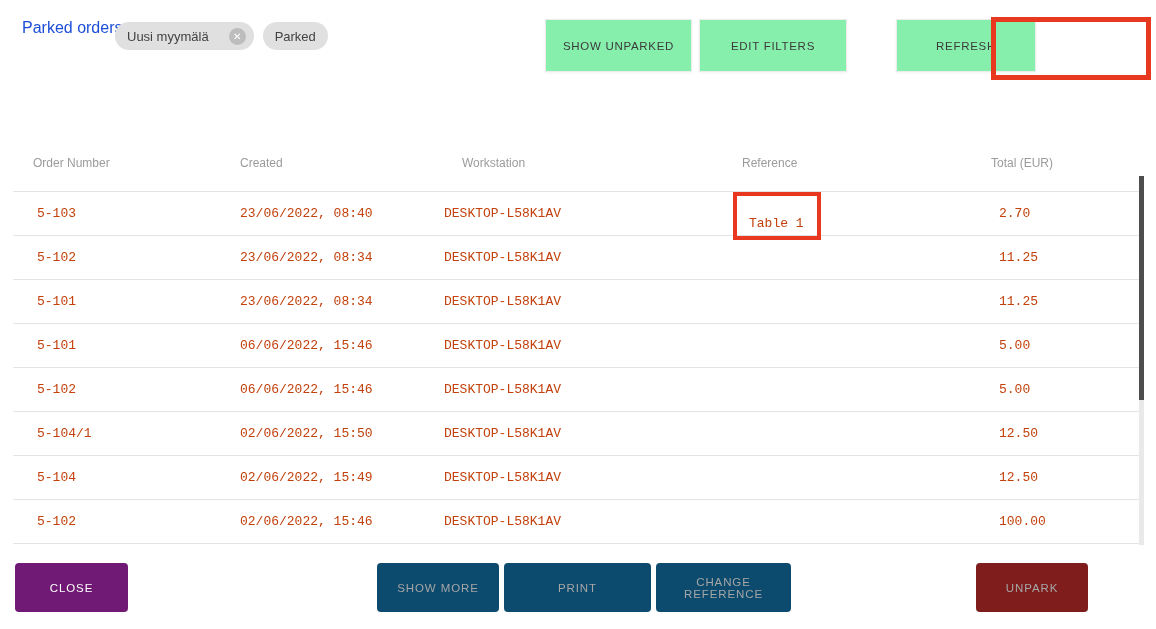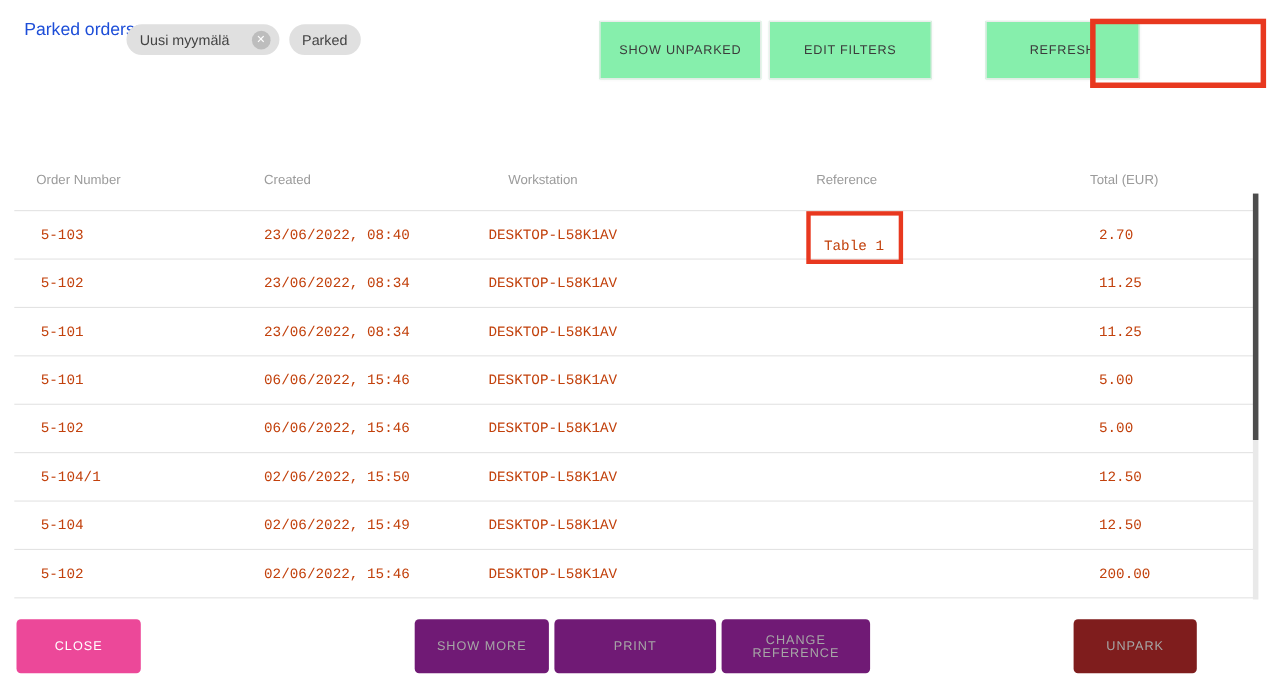--- a/index.html
+++ b/index.html
@@ -47,23 +47,23 @@
                    border: 4px solid var(--hl, #e8381f); padding: 20px 13px 5px 12px; margin-left: -16px; }
 
   
   .scrollbar-track { position: absolute; left: 1139px; top: 176px; width: 5px; height: 369px; background: #e9e9e9; }
   .scrollbar-thumb { position: absolute; left: 0; top: 0; width: 5px; height: 224px; background: #4d4d4d; }
 
   
   .btn { border: none; border-radius: 4px; font-family: "Liberation Sans", sans-serif;
          font-size: 11.5px; letter-spacing: 0.9px; cursor: pointer; }
   .close-btn { position: absolute; left: 15px; top: 563px; width: 113px; height: 49px;
-               background: #ec4899; color: #fff; }
+               background: #701a75; color: #fff; }
   .footer-mid { position: absolute; left: 377px; top: 563px; display: flex; gap: 5px; }
-  .footer-mid .btn { height: 49px; background: #701a75; color: #a6a6a6; cursor: default; }
+  .footer-mid .btn { height: 49px; background: #0c4a6e; color: #a6a6a6; cursor: default; }
   .footer-mid .btn:nth-child(1) { width: 122px; }
   .footer-mid .btn:nth-child(2) { width: 147px; }
   .footer-mid .btn:nth-child(3) { width: 135px; }
   .unpark-btn { position: absolute; left: 976px; top: 563px; width: 112px; height: 49px;
                 background: #7f1d1d; color: #a6a6a6; cursor: default; }
 </style>
 </head>
 <body>
 
 <div class="screen">
@@ -145,21 +145,21 @@
     <div class="cell c2">02/06/2022, 15:49</div>
     <div class="cell c3">DESKTOP-L58K1AV</div>
     <div class="cell c4"><span></span></div>
     <div class="cell c5">12.50</div>
   </div>
       <div class="row">
     <div class="cell c1">5-102</div>
     <div class="cell c2">02/06/2022, 15:46</div>
     <div class="cell c3">DESKTOP-L58K1AV</div>
     <div class="cell c4"><span></span></div>
-    <div class="cell c5">200.00</div>
+    <div class="cell c5">100.00</div>
   </div>
     </div>
 
   <div class="scrollbar-track">
     <div class="scrollbar-thumb"></div>
   </div>
 
   <button class="btn close-btn">CLOSE</button>
   <div class="footer-mid" id="footer-mid">
       <button class="btn" disabled="">SHOW MORE</button>

